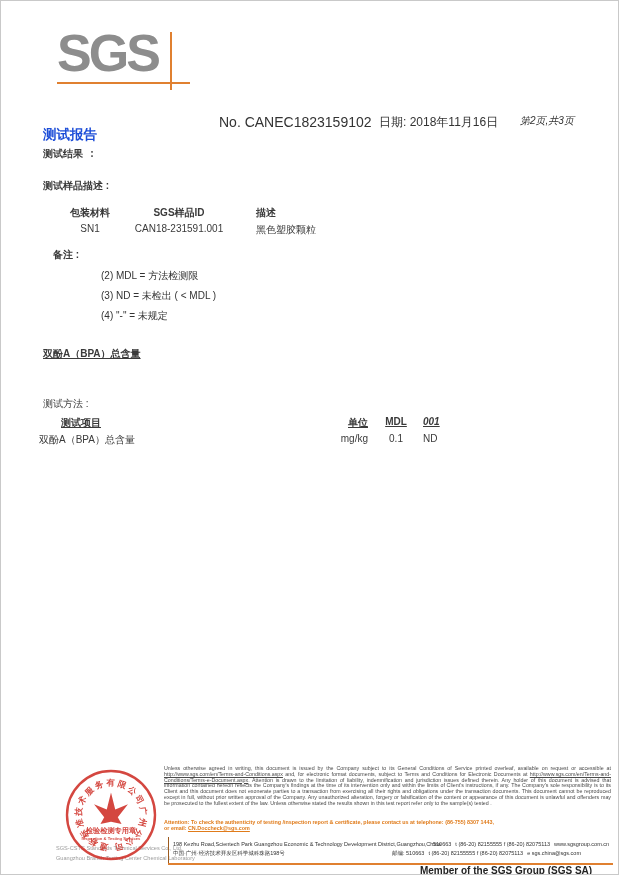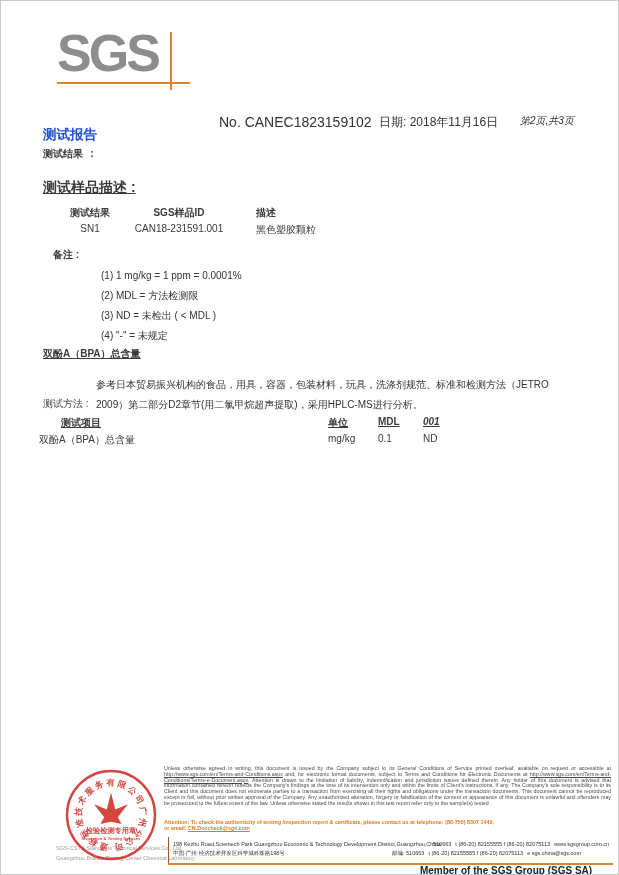--- a/index.html
+++ b/index.html
@@ -19,43 +19,43 @@
   .logo-hline { left:56px; top:81px; width:133px; height:2px; background:#e08030; }
   .logo-vline { left:169px; top:31px; width:2px; height:58px; background:#e08030; }
 
   
   .doc-title { left:42px; top:109px; font-size:13.5px; font-weight:bold; color:#1d4ed8;margin-top:16px; }
   .report-no { left:218px; top:113px; font-size:14px; color:#333; }
   .report-date { left:378px; top:113px; font-size:12px; color:#333; }
   .report-page { left:519px; top:113px; font-size:10px; color:#333;font-style:italic; }
 
   .results-label { left:42px; top:146px; font-size:10px; font-weight:bold;font-family:Liberation Mono, monospace; }
-  .sample-heading { left:42px; top:178px; font-size:14px; font-weight:bold; text-decoration:underline; }
+  .sample-heading { left:42px; top:178px; font-size:10px; font-weight:bold; }
 
   .col-c { text-align:center; }
   .fs10 { font-size:10px; }
   .sample-h { top:205px; font-weight:bold; }
   .sample-r { top:222px; }
   .sc1 { left:50px; width:78px; }
   .sc2 { left:124px; width:108px; }
   .sc3 { left:255px; }
 
   .remarks-label { left:52px; top:247px; font-size:10px; font-weight:bold; }
   .notes { left:100px; top:265px; font-size:10px; line-height:20px; color:#333; }
 
   .bpa-heading { left:42px; top:346px; font-size:10px; font-weight:bold; text-decoration:underline; }
   .method-label { left:42px; top:396px; font-size:10px; }
   .method-text { left:95px; top:374px; width:474px; font-size:10px; line-height:20px; color:#333; }
 
   .rt-h { top:415px; font-weight:bold; }
   .rt-r { top:432px; }
   .rt-item-h { left:60px; text-decoration:underline;text-align:right; }
   .rt-item { left:38px; }
-  .rt-unit { left:327px; width:40px; text-align:left; }
-  .rt-mdl  { left:377px; width:36px; }
+  .rt-unit { left:327px; width:40px; text-align:right; }
+  .rt-mdl  { left:377px; width:36px; text-align:center; }
   .rt-001  { left:422px; width:36px; text-align:left; }
   .it { font-style:italic; font-weight:bold; }
 
   
   .disclaimer { left:163px; top:765px; width:447px; font-size:5.3px; line-height:5.75px;
     text-align:justify; color:#4a4a4a; }
   .attention { left:163px; top:818px; width:447px; font-size:5.4px; line-height:6.3px;
     color:#e07b1a; font-weight:bold; }
   .attention .line2 { display:block; }
 
@@ -84,38 +84,36 @@
   <div class="abs logo-vline"></div>
 
   <div class="abs doc-title">测试报告</div>
   <div class="abs report-no">No. CANEC1823159102</div>
   <div class="abs report-date">日期: 2018年11月16日</div>
   <div class="abs report-page">第2页,共3页</div>
 
   <div class="abs results-label">测试结果 :</div>
   <div class="abs sample-heading">测试样品描述 :</div>
 
-  <div class="abs fs10 sample-h sc1 col-c">测试结果</div>
+  <div class="abs fs10 sample-h sc1 col-c">包装材料</div>
   <div class="abs fs10 sample-h sc2 col-c">SGS样品ID</div>
   <div class="abs fs10 sample-h sc3">描述</div>
   <div class="abs fs10 sample-r sc1 col-c">SN1</div>
   <div class="abs fs10 sample-r sc2 col-c">CAN18-231591.001</div>
   <div class="abs fs10 sample-r sc3">黑色塑胶颗粒</div>
 
   <div class="abs remarks-label">备注 :</div>
   <div class="abs notes">
-    <div>(1) 1 mg/kg = 1 ppm = 0.0001%</div>
     <div>(2) MDL = 方法检测限</div>
     <div>(3) ND = 未检出 ( &lt; MDL )</div>
     <div>(4) "-" = 未规定</div>
   </div>
 
   <div class="abs bpa-heading">双酚A（BPA）总含量</div>
   <div class="abs method-label">测试方法 :</div>
-  <div class="abs method-text">参考日本贸易振兴机构的食品，用具，容器，包装材料，玩具，洗涤剂规范、标准和检测方法（JETRO 2009）第二部分D2章节(用二氯甲烷超声提取)，采用HPLC-MS进行分析。</div>
 
   <div class="abs fs10 rt-h rt-item-h">测试项目</div>
   <div class="abs fs10 rt-h rt-unit u">单位</div>
   <div class="abs fs10 rt-h rt-mdl u">MDL</div>
   <div class="abs fs10 rt-h rt-001 u it">001</div>
   <div class="abs fs10 rt-r rt-item">双酚A（BPA）总含量</div>
   <div class="abs fs10 rt-r rt-unit">mg/kg</div>
   <div class="abs fs10 rt-r rt-mdl">0.1</div>
   <div class="abs fs10 rt-r rt-001">ND</div>
 

